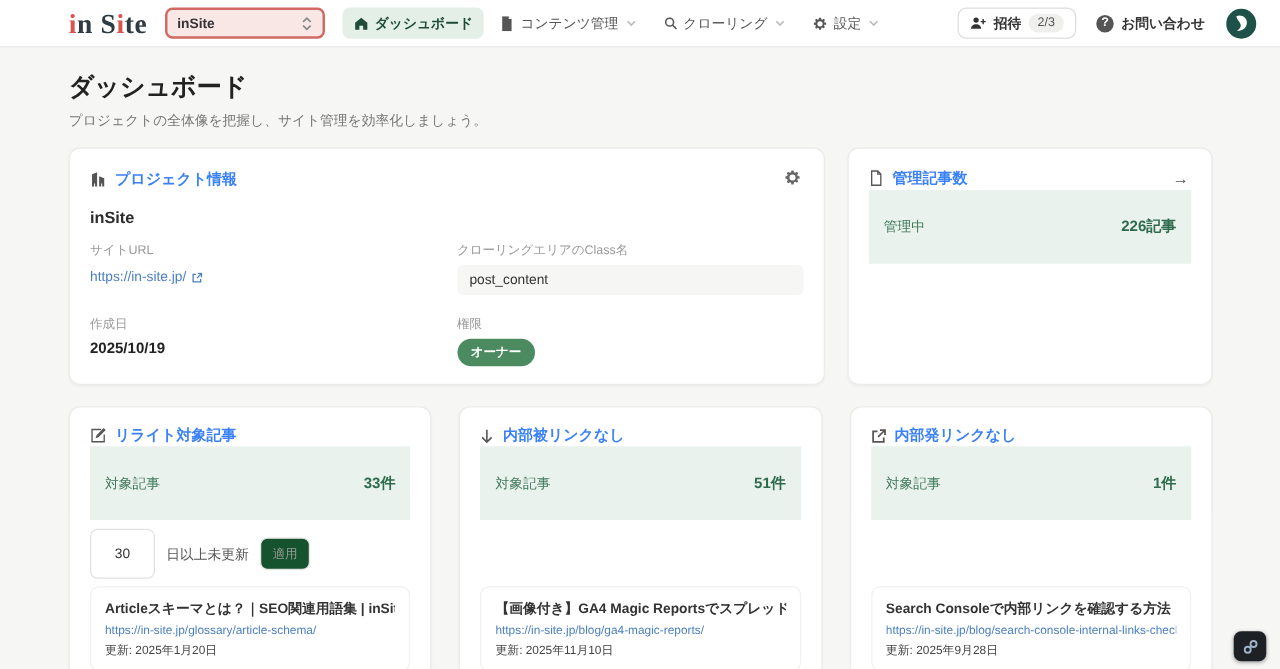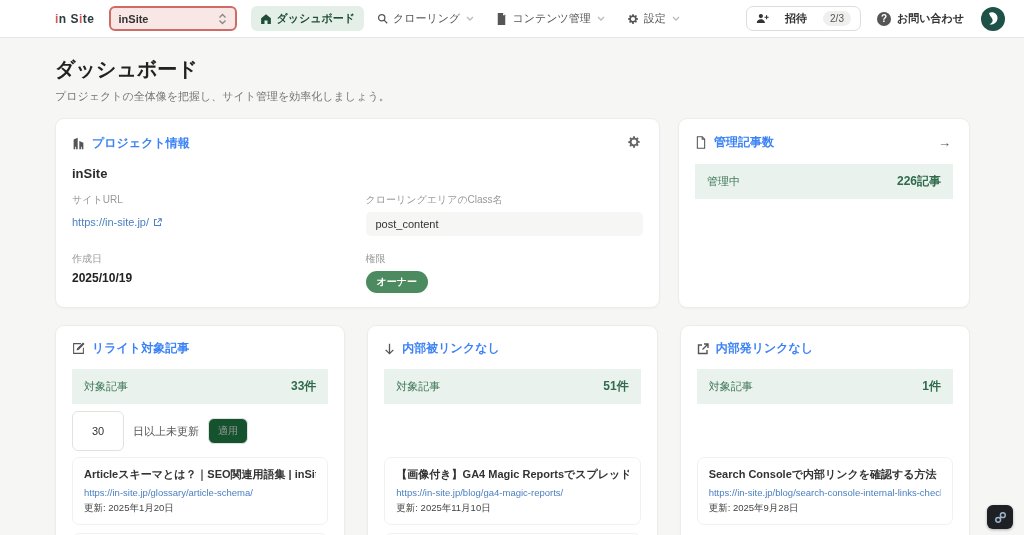--- a/index.html
+++ b/index.html
@@ -6,39 +6,39 @@
   html,body { width:1024px; height:535px; overflow:hidden; }
   body {
     font-family: "Liberation Sans", "DejaVu Sans", sans-serif;
     background:#f6f6f4; color:#2b2b2b; position:relative;
   }
   
   header {
     height:38px; background:#ffffff; border-bottom:1px solid #e6e6e4;
     display:flex; align-items:center; padding:0 18px 0 55px; gap:14px;
   }
-  .logo { font-size:12px; font-weight:bold; color:#2d3b42; letter-spacing:.5px; cursor:pointer; }
+  .logo { font-size:22px; font-weight:bold; color:#2d3b42; letter-spacing:.5px; cursor:pointer;font-family:Liberation Serif, serif; }
   .logo .idot { color:#d9534f; }
   .project-select {
     width:128px; height:25px; background:#f9e7e6; border:2px solid #d06a64;
     border-radius:6px; display:flex; align-items:center; justify-content:space-between;
     padding:0 8px; font-size:11px; font-weight:bold; color:#333; cursor:pointer;
   }
   nav { display:flex; align-items:center; gap:4px; }
   .nav-item {
     display:flex; align-items:center; gap:5px; font-size:11px; color:#555;
     padding:5px 9px; border-radius:6px; cursor:pointer; white-space:nowrap;
   }
   .nav-item.active { background:#e4efe7; color:#1f4d38; font-weight:bold; }
   .nav-item .chev { margin-left:1px; }
   .icon { display:inline-flex; align-items:center; justify-content:center; }
   .icon svg { display:block; }
   .header-right { margin-left:auto; display:flex; align-items:center; gap:16px; }
   .invite-btn {
-    display:flex; align-items:center; gap:16px; border:1px solid #ddd; background:#fff;
+    display:flex; align-items:center; gap:6px; border:1px solid #ddd; background:#fff;
     border-radius:7px; padding:4px 9px; font-size:11px; font-weight:bold; color:#333; cursor:pointer;
     font-family:inherit;
   }
   .invite-count { background:#efefed; border-radius:8px; padding:2px 7px; font-size:10px; font-weight:normal; color:#555; }
   .contact { display:flex; align-items:center; gap:6px; font-size:11px; font-weight:bold; color:#333; cursor:pointer; }
   .qmark {
     width:14px; height:14px; border-radius:50%; background:#555; color:#fff;
     font-size:10px; font-weight:bold; display:flex; align-items:center; justify-content:center;
   }
   .avatar { width:26px; height:26px; border-radius:50%; cursor:pointer; }
@@ -62,21 +62,21 @@
   .field-label { font-size:10px; color:#999; margin-bottom:5px; }
   .site-link { font-size:11px; color:#4a7fc1; text-decoration:none; display:inline-flex; align-items:center; gap:4px; }
   .code-box { background:#f6f6f5; border-radius:5px; padding:6px 10px; font-size:11px; color:#333; }
   .field-value { font-size:12px; color:#222; font-weight:bold; }
   .role-badge {
     display:inline-block; background:#4c8a5f; color:#fff; font-size:10px; font-weight:bold;
     border-radius:11px; padding:4px 11px;
   }
   
   .count-row {
-    margin-top:12px; background:#e9f2ec; border-radius:0; padding:9px 12px;
+    margin-top:0; background:#e9f2ec; border-radius:0; padding:21px 12px;
     display:flex; align-items:center; justify-content:space-between;
   }
   .count-row .lbl { font-size:11px; color:#41795a; }
   .count-row .val { font-size:12px; font-weight:bold; color:#2f6b4c; }
   
   .filter-row { display:flex; align-items:center; gap:9px; margin-top:14px; height:26px; }
   .days-input {
     width:52px; height:40px; border:1px solid #e2e2e0; border-radius:6px;
     text-align:center; font-size:11px; color:#333; font-family:inherit; background:#fff;
   }
@@ -124,40 +124,40 @@
     <div class="nav-item active">
       <span class="icon">
         <svg width="12" height="12" viewBox="0 0 16 16" fill="#1f4d38">
             <path d="M8 1.5l6.5 5.5v7.5h-4.5v-4.5h-4v4.5H1.5V7z"></path>
           </svg>
       </span>
       <span>ダッシュボード</span>
     </div>
     <div class="nav-item">
       <span class="icon">
+        <svg width="11" height="12" viewBox="0 0 14 16" fill="#555">
+            <path d="M2 0h7l3 3v13H2z"></path>
+            <path d="M9 0v3h3" fill="#fff"></path>
+          </svg>
+      </span>
+      <span>コンテンツ管理</span>
+      <span class="icon chev">
+        <svg width="8" height="5" viewBox="0 0 8 5" fill="none" stroke="#bbb" stroke-width="1.3">
+            <path d="M1 1l3 3 3-3"></path>
+          </svg>
+      </span>
+    </div>
+    <div class="nav-item">
+      <span class="icon">
         <svg width="11" height="11" viewBox="0 0 14 14" fill="none" stroke="#555" stroke-width="1.6">
             <circle cx="6" cy="6" r="4"></circle>
             <path d="M9 9l4 4"></path>
           </svg>
       </span>
       <span>クローリング</span>
-      <span class="icon chev">
-        <svg width="8" height="5" viewBox="0 0 8 5" fill="none" stroke="#bbb" stroke-width="1.3">
-            <path d="M1 1l3 3 3-3"></path>
-          </svg>
-      </span>
-    </div>
-    <div class="nav-item">
-      <span class="icon">
-        <svg width="11" height="12" viewBox="0 0 14 16" fill="#555">
-            <path d="M2 0h7l3 3v13H2z"></path>
-            <path d="M9 0v3h3" fill="#fff"></path>
-          </svg>
-      </span>
-      <span>コンテンツ管理</span>
       <span class="icon chev">
         <svg width="8" height="5" viewBox="0 0 8 5" fill="none" stroke="#bbb" stroke-width="1.3">
             <path d="M1 1l3 3 3-3"></path>
           </svg>
       </span>
     </div>
     <div class="nav-item">
       <span class="icon">
         <svg width="12" height="12" viewBox="0 0 16 16" fill="#555">
             <path d="M8 5.2A2.8 2.8 0 1 0 8 10.8 2.8 2.8 0 0 0 8 5.2zm6.5 4l-1.7-.3a5 5 0 0 1-.5 1.2l1 1.4-1.4 1.4-1.4-1a5 5 0 0 1-1.2.5L9 14.5H7l-.3-1.7a5 5 0 0 1-1.2-.5l-1.4 1-1.4-1.4 1-1.4a5 5 0 0 1-.5-1.2L1.5 9V7l1.7-.3a5 5 0 0 1 .5-1.2l-1-1.4 1.4-1.4 1.4 1a5 5 0 0 1 1.2-.5L7 1.5h2l.3 1.7a5 5 0 0 1 1.2.5l1.4-1 1.4 1.4-1 1.4a5 5 0 0 1 .5 1.2l1.7.3z"></path>

